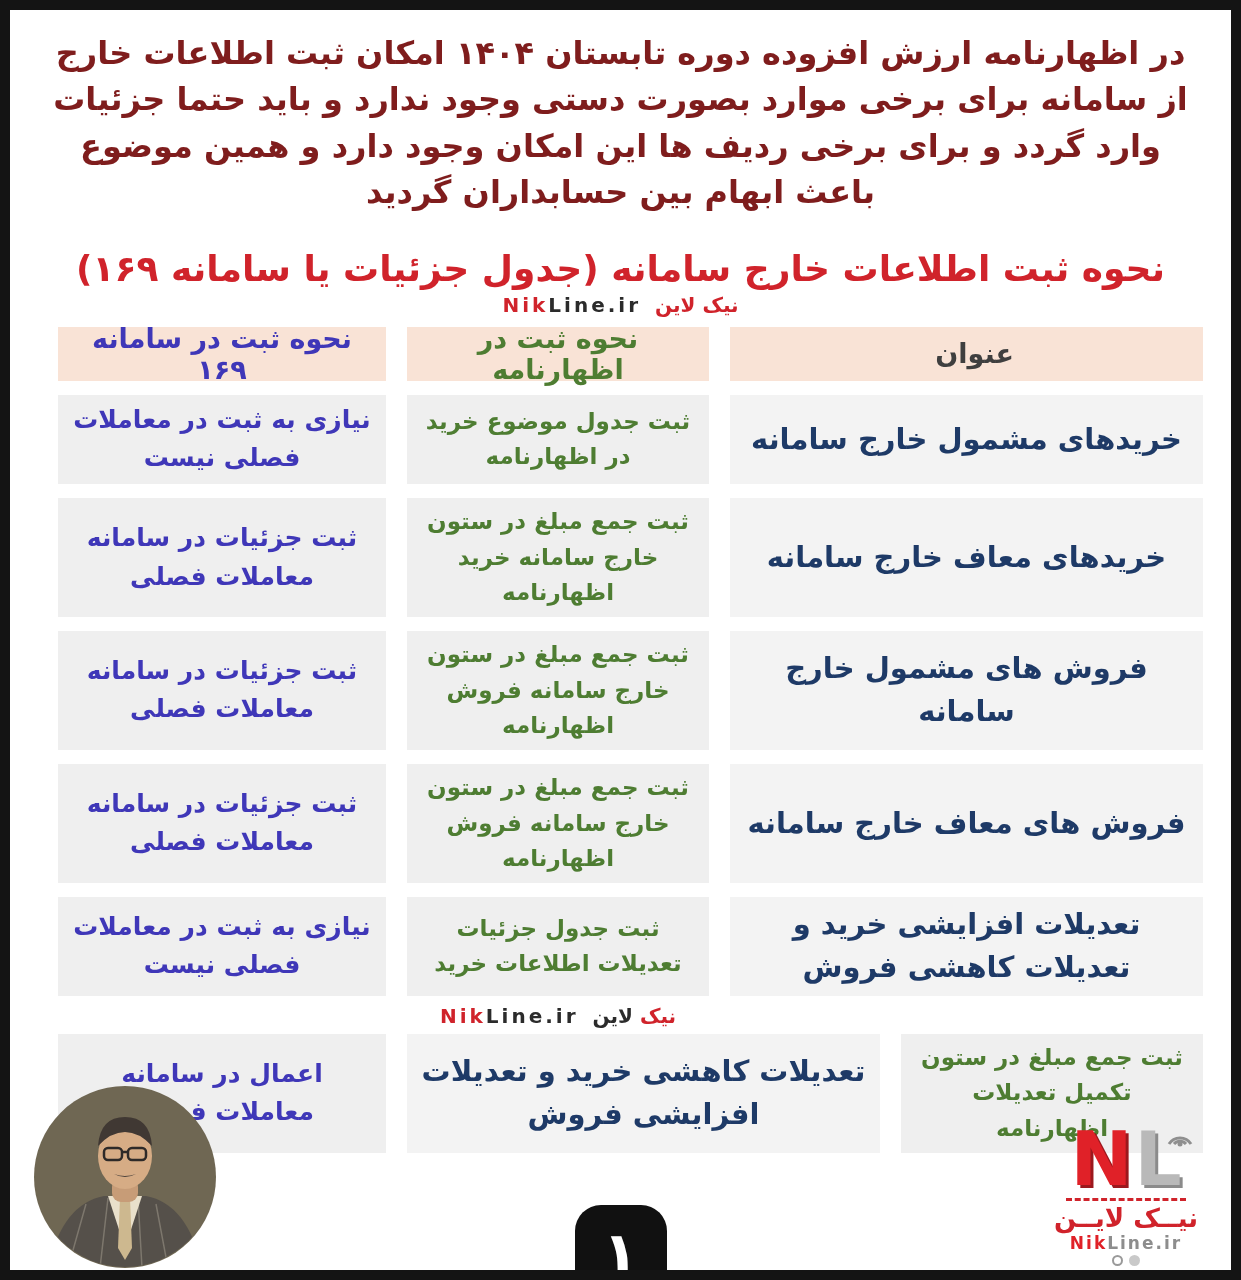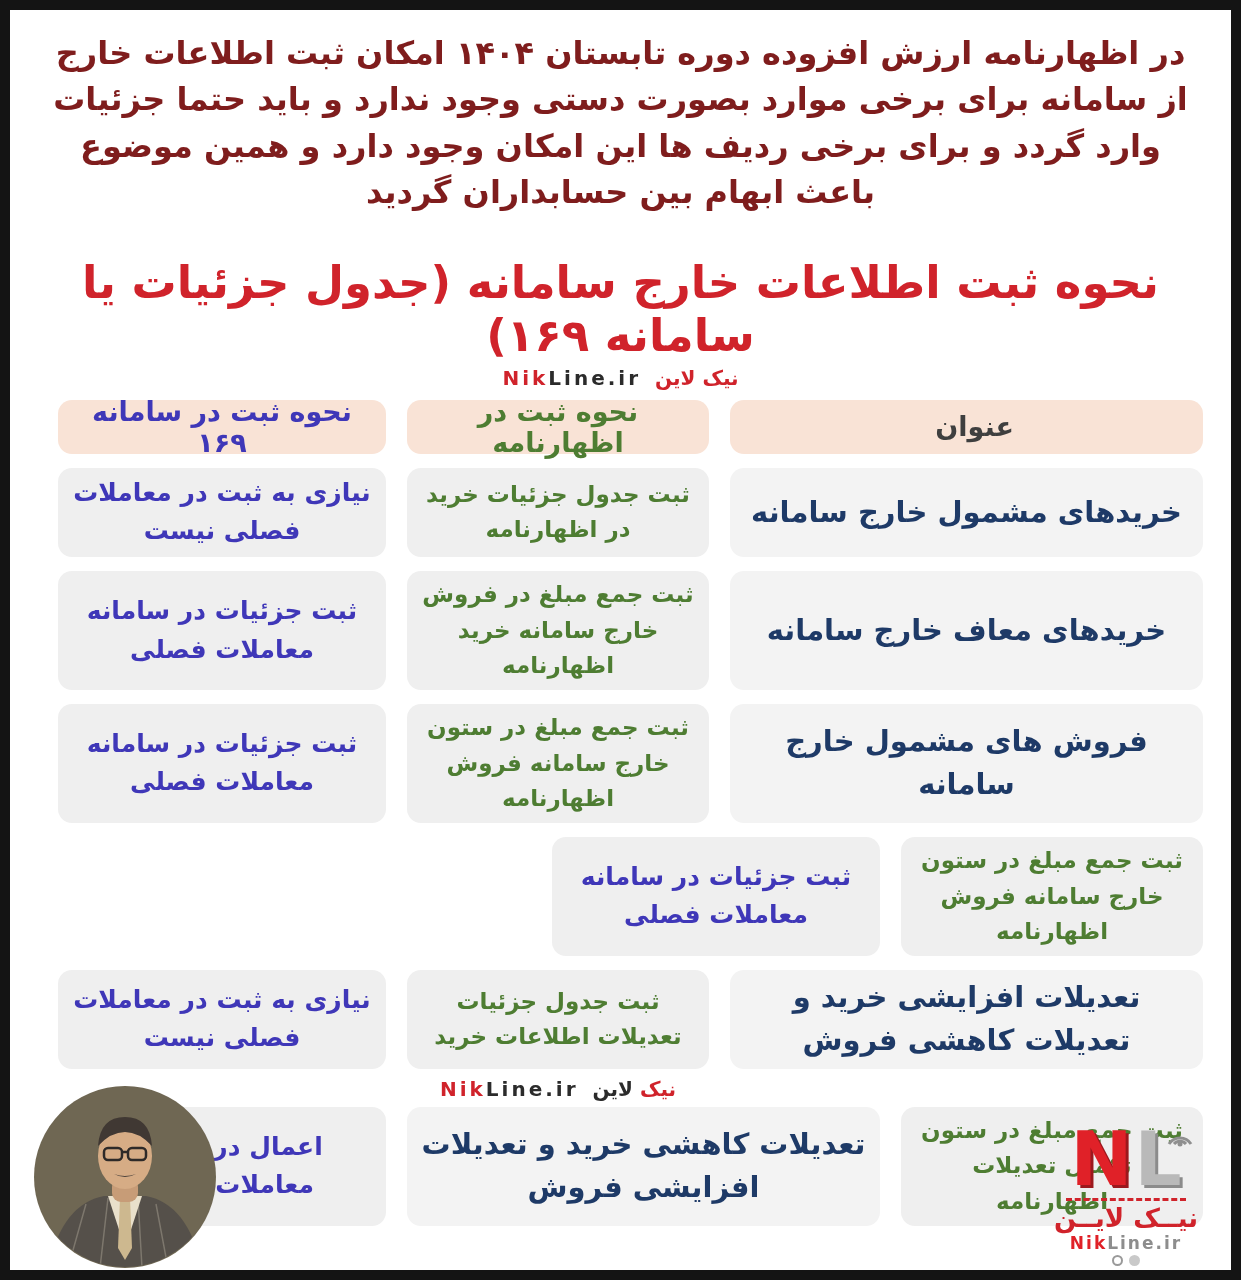--- a/index.html
+++ b/index.html
@@ -9,37 +9,37 @@
     background:#ffffff; border:10px solid #141414; overflow:hidden;
   }
   
   .intro {
     direction:rtl; text-align:center; color:#7f1d1d;
     font-weight:700; font-size:32px; line-height:1.45;
     padding:20px 40px 0 40px;
   }
   
   .main-title {
-    direction:rtl; text-align:center; margin-top:40px;
-    color:var(--accent-red,#d0232b); font-weight:800; font-size:45px;
+    direction:rtl; text-align:center; margin-top:32px;
+    color:var(--accent-red,#d0232b); font-weight:800; font-size:36px;
   }
   
   .wm { display:flex; direction:ltr; justify-content:center; align-items:center;
         gap:14px; font-weight:700; font-size:20px; }
   .wm .lat-red { color:var(--accent-red,#d0232b); letter-spacing:3px; }
   .wm .lat-dark { color:#2b2b2b; letter-spacing:3px; }
   .wm .fa-red { color:var(--accent-red,#d0232b); }
   .wm .fa-dark { color:#2b2b2b; }
   .wm-top { margin-top:4px; }
   .wm-top .fa-dark { color:var(--accent-red,#d0232b); }
   
   .table { direction:rtl; margin:10px 28px 0 28px; display:flex; flex-direction:column; gap:14px; }
   .trow { display:flex; gap:21px; }
   .cell { display:flex; align-items:center; justify-content:center;
-          text-align:center; padding:6px 12px; direction:rtl;border-radius:14px; }
+          text-align:center; padding:6px 12px; direction:rtl; }
   .col-title { width:473px; }
   .col-decl  { width:302px; }
   .col-sys   { width:328px; }
   .hrow .cell { background:var(--header-bg,#f9e3d6); height:54px; font-weight:700; font-size:27px; }
   .hrow .col-title { color:#3f3f3f;padding-left:28px; }
   .hrow .col-decl  { color:var(--green,#4e7d32); }
   .hrow .col-sys   { color:var(--blue,#3f37b8); }
   .brow .cell { min-height:86px; font-weight:700; line-height:1.55; }
   .brow .col-title { background:var(--title-cell-bg,#f3f3f3); color:var(--navy,#1e3a67); font-size:29px; line-height:1.5; }
   .brow .col-decl  { background:var(--cell-bg,#efefef); color:var(--green,#4e7d32); font-size:23px; }
@@ -92,37 +92,38 @@
   <div class="table">
 
     <div class="trow hrow">
       <div class="cell col-title">عنوان</div>
       <div class="cell col-decl">نحوه ثبت در اظهارنامه</div>
       <div class="cell col-sys">نحوه ثبت در سامانه ۱۶۹</div>
     </div>
 
     <div class="trow brow">
       <div class="cell col-title">خریدهای مشمول خارج سامانه</div>
-      <div class="cell col-decl">ثبت جدول جزئیات خرید در اظهارنامه</div>
+      <div class="cell col-decl">ثبت جدول موضوع خرید در اظهارنامه</div>
       <div class="cell col-sys">نیازی به ثبت در معاملات فصلی نیست</div>
     </div>
 
     <div class="trow brow">
       <div class="cell col-title">خریدهای معاف خارج سامانه</div>
-      <div class="cell col-decl">ثبت جمع مبلغ در فروش خارج سامانه خرید اظهارنامه</div>
+      <div class="cell col-decl">ثبت جمع مبلغ در ستون خارج سامانه خرید اظهارنامه</div>
       <div class="cell col-sys">ثبت جزئیات در سامانه معاملات فصلی</div>
     </div>
 
     <div class="trow brow">
       <div class="cell col-title">فروش های مشمول خارج سامانه</div>
       <div class="cell col-decl">ثبت جمع مبلغ در ستون خارج سامانه فروش اظهارنامه</div>
       <div class="cell col-sys">ثبت جزئیات در سامانه معاملات فصلی</div>
     </div>
 
     <div class="trow brow">
+      <div class="cell col-title">فروش های معاف خارج سامانه</div>
       <div class="cell col-decl">ثبت جمع مبلغ در ستون خارج سامانه فروش اظهارنامه</div>
       <div class="cell col-sys">ثبت جزئیات در سامانه معاملات فصلی</div>
     </div>
 
     <div class="trow brow">
       <div class="cell col-title">تعدیلات افزایشی خرید و تعدیلات کاهشی فروش</div>
       <div class="cell col-decl">ثبت جدول جزئیات تعدیلات اطلاعات خرید</div>
       <div class="cell col-sys">نیازی به ثبت در معاملات فصلی نیست</div>
     </div>
 

